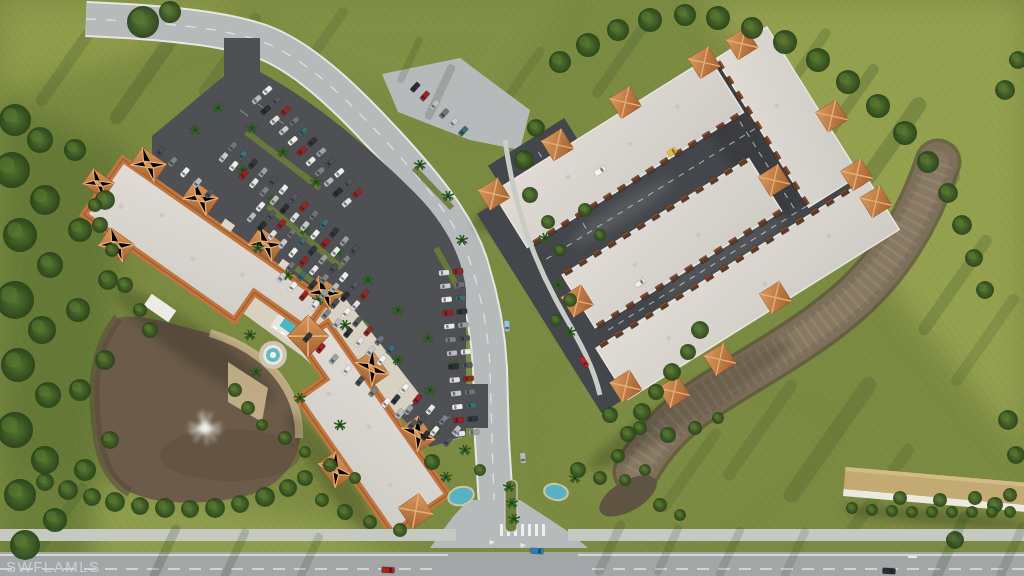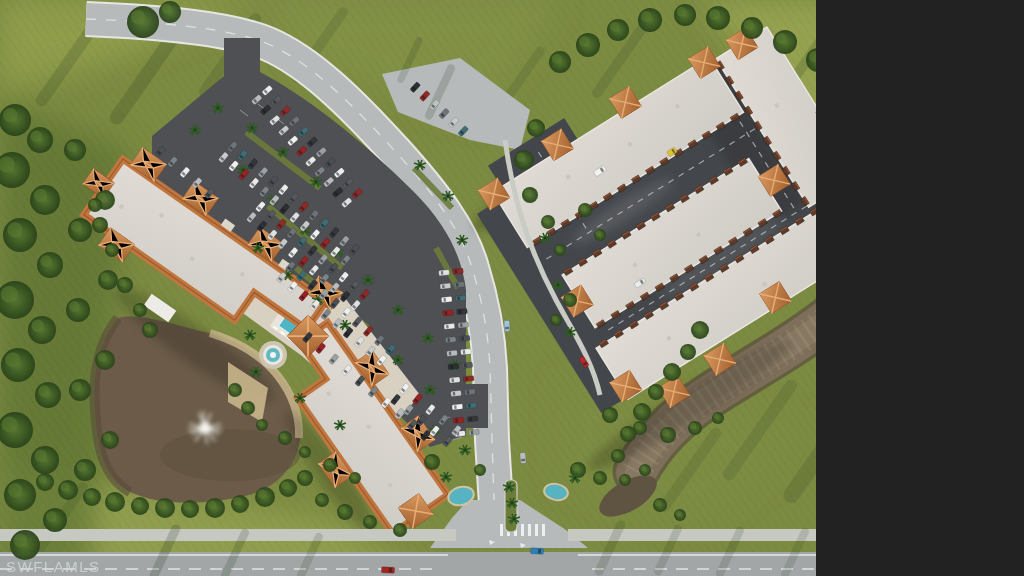--- a/index.html
+++ b/index.html
@@ -1,16 +1,16 @@
 <!DOCTYPE html>
 <html style="--grass: #7c8b42; --grass-light: #97a452; --grass-dark: #5b7030; --tree-dark: #2a431a; --tree-mid: #3c5a23; --tree-light: #55742f; --asphalt-lot: #4e5053; --asphalt-drive: #43464a; --road: #b7babb; --road-bottom: #a2a6a7; --sidewalk: #c6c8c2; --roof-light: #dcd8d1; --roof-right: #d3d0ca; --tile: #c0763f; --tile-light: #d99a5f; --tile-dark: #9b5a2e; --pond: #6b5b48; --creek: #7e6f5a; --water-teal: #57b2c2; --concrete: #d8d1c2; --sand: #c9b68c; --carport-tan: #c3aa72; --marking-white: #eef0ee; --door-brown: #5d3a2a;"><head>
 <meta charset="utf-8">
 <style>
   html,body{margin:0;padding:0;background:#222;}
-  #stage{position:relative;width:816px;height:576px;overflow:hidden;font-family:"Liberation Sans",sans-serif;background:var(--grass,#7c8b42);}
+  #stage{position:relative;width:1024px;height:576px;overflow:hidden;font-family:"Liberation Sans",sans-serif;background:var(--grass,#7c8b42);}
   #stage svg{position:absolute;left:0;top:0;display:block;}
   #watermark{position:absolute;left:6px;bottom:1px;font-size:15px;letter-spacing:1.5px;color:rgba(210,219,222,.78);font-weight:400;user-select:none;}
 </style>
 </head>
 <body>
 
 <div id="stage">
 <svg id="scene" width="1024" height="576" viewBox="0 0 1024 576" xmlns="http://www.w3.org/2000/svg">
   <defs>
     <radialGradient id="treeGrad">

